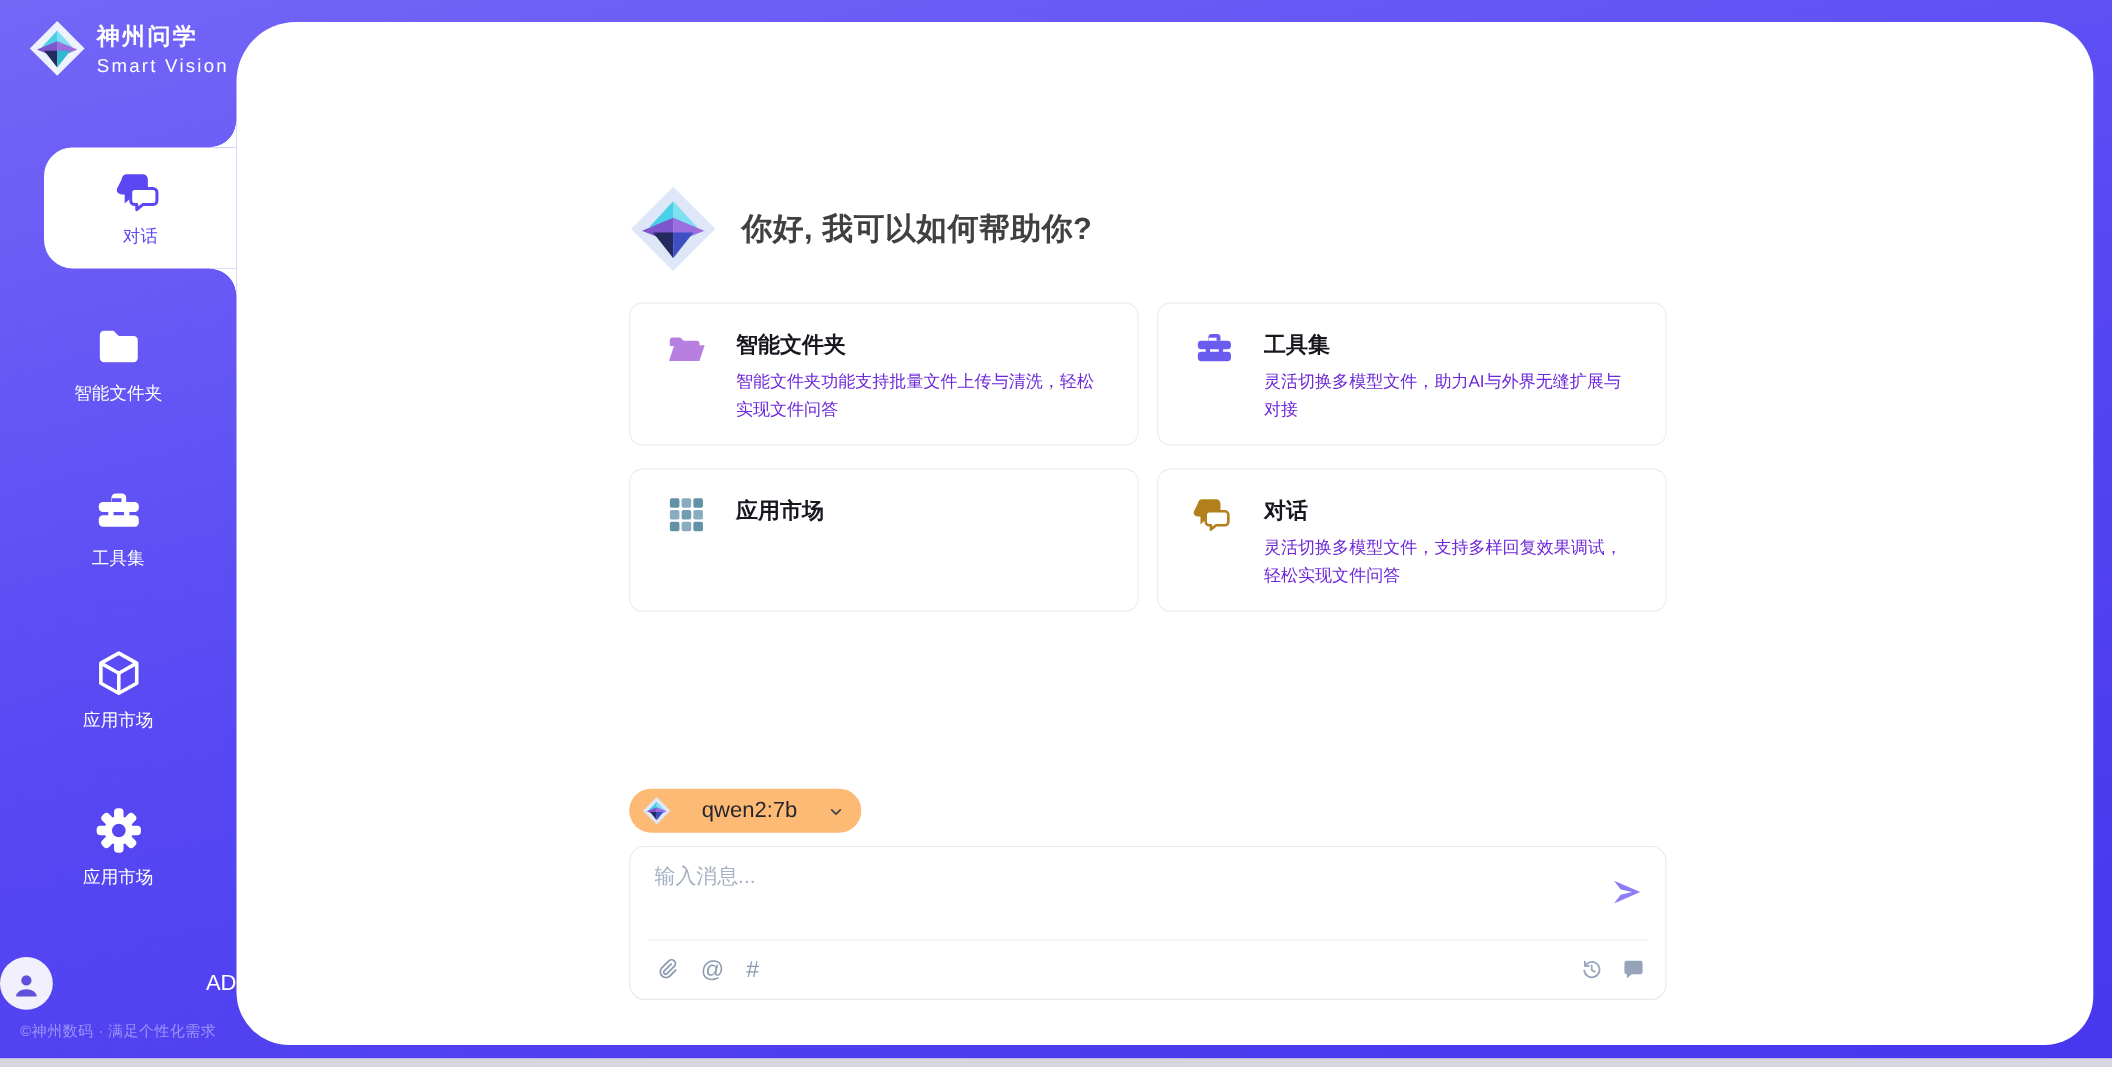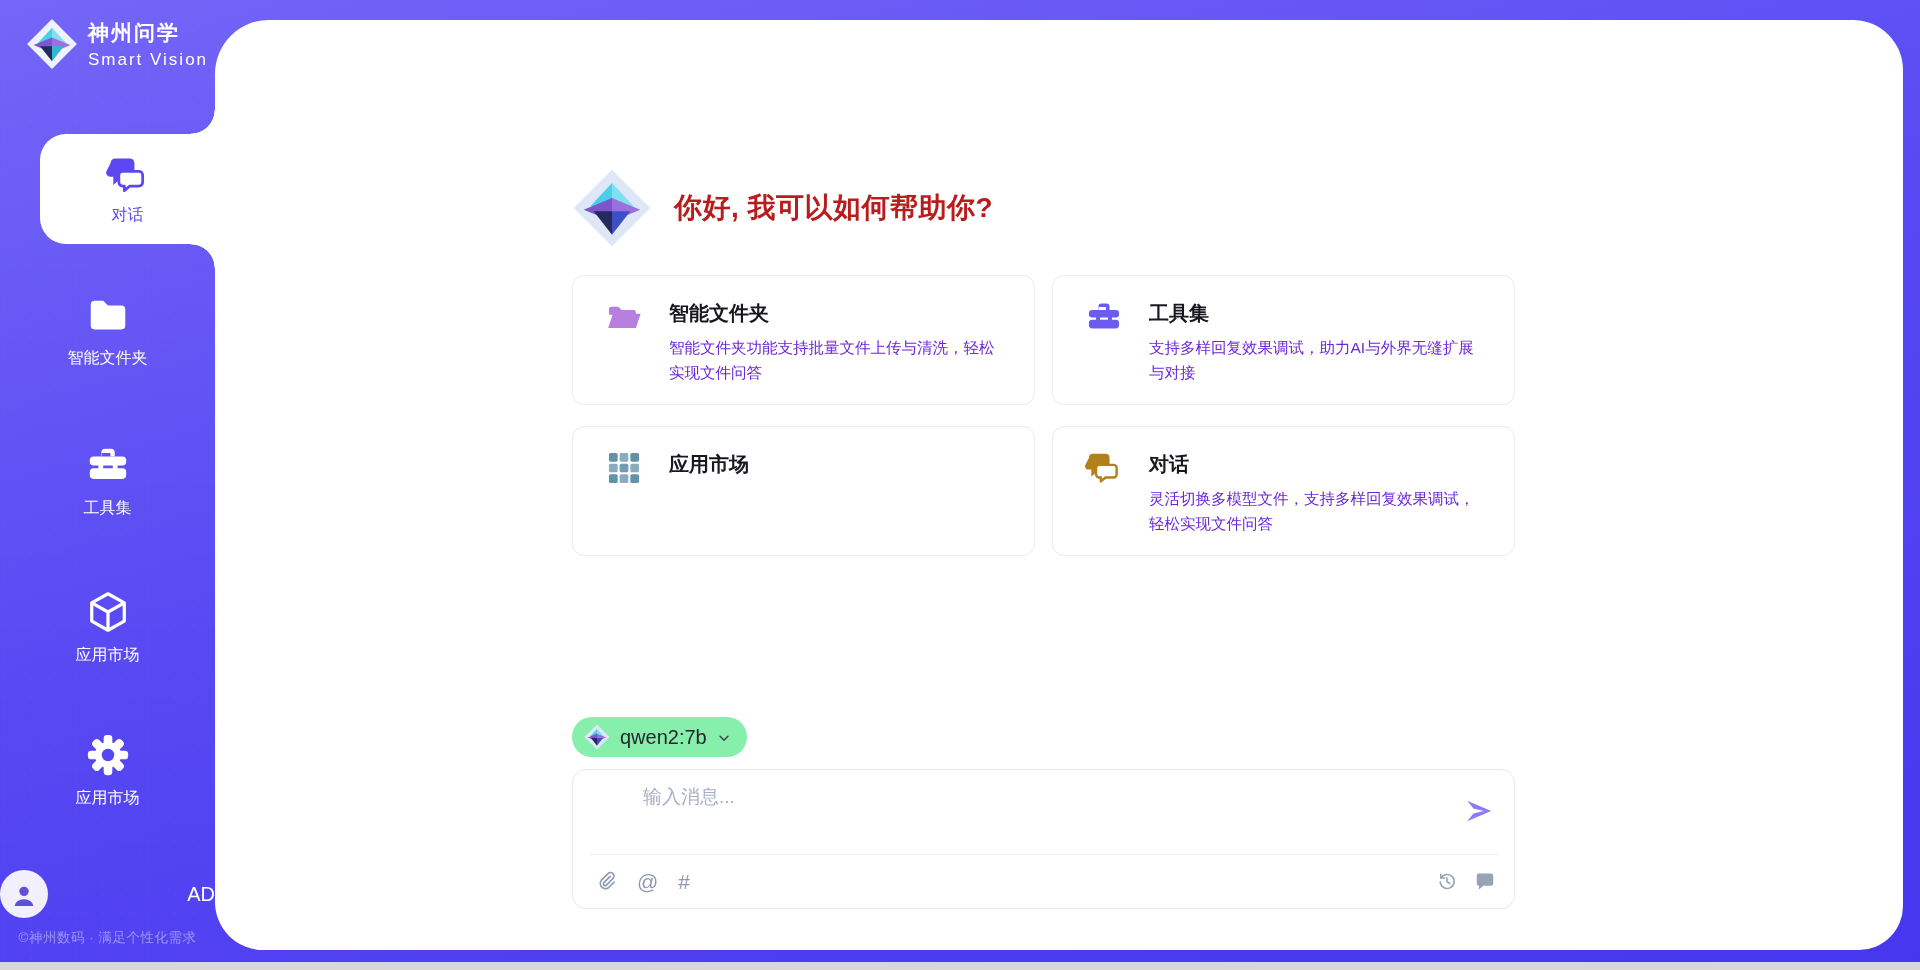--- a/index.html
+++ b/index.html
@@ -65,55 +65,55 @@
   .avatar .person-ic { width:28px; height:28px; color:#5e50da; margin-top:4px; }
   .user-name { color:#fff; font-size:20px; }
   .sidebar-footer {
     position:absolute; top:929px; left:0; width:215px; text-align:center;
     color:rgba(255,255,255,.42); font-size:13.5px; letter-spacing:.5px;
   }
 
   
   .hero { position:absolute; left:357px; top:148px; display:flex; align-items:center; gap:22px; }
   .hero-logo { width:80px; height:80px; }
-  .hero-title { font-size:28px; font-weight:700; color:#b91c1c; letter-spacing:.5px; }
+  .hero-title { font-size:28px; font-weight:700; color:#404040; letter-spacing:.5px; }
 
   .cards {
     position:absolute; left:357px; top:255px; width:943px;
     display:grid; grid-template-columns:463px 463px; column-gap:17px; row-gap:21px;
   }
   .card {
     height:130px; background:#fff; border:1px solid #ececf1; border-radius:12px;
     padding:24px 26px 0 32px; display:flex; gap:26px; cursor:pointer;
   }
   .card-icon { width:38px; height:38px; flex:0 0 38px; margin-top:-2px; }
   .card-icon.c-folder  { color:#b77fe0; }
   .card-icon.c-toolbox { color:#6b5cf0; }
   .card-icon.c-grid    { color:#6292a8; }
   .card-icon.c-chat    { color:#b2801a; }
   .card-title { font-size:20px; font-weight:700; color:#17171f; }
   .card-desc  { margin-top:9px; font-size:15.5px; line-height:1.6; color:#6d28d9; }
 
   .model-pill {
     position:absolute; left:357px; top:697px; height:40px;
-    display:inline-flex; align-items:center; gap:10px;
-    background:#86efac; border-radius:20px; padding:0 16px 0 12px; cursor:pointer;
+    display:inline-flex; align-items:center; gap:28px;
+    background:#fdba74; border-radius:20px; padding:0 16px 0 12px; cursor:pointer;
   }
   .pill-logo { width:26px; height:26px; }
   .pill-label { font-size:20px; color:#25252d; }
   .pill-chevron { width:14px; height:14px; color:#43434d; margin-top:2px; }
 
   .composer {
     position:absolute; left:357px; top:749px; width:943px; height:140px;
     background:#fff; border:1.5px solid #e7e9f1; border-radius:14px;
   }
   .composer textarea {
     position:absolute; left:22px; top:14px; right:64px; height:58px;
     border:none; outline:none; resize:none; background:transparent;
-    font-family:inherit; font-size:19px; color:#333;margin-left:48px;
+    font-family:inherit; font-size:19px; color:#333;
   }
   .composer textarea::placeholder { color:#a6b0c3; }
   .send-btn { position:absolute; right:20px; top:26px; width:30px; height:30px; color:#8d7cf8; cursor:pointer; }
   .composer-divider { position:absolute; left:16px; right:16px; top:84px; border-top:1px solid #edeff5; }
   .tools-left {
     position:absolute; left:22px; top:84px; bottom:0;
     display:flex; align-items:center; gap:20px; color:#8e9ab0;
   }
   .tools-right {
     position:absolute; right:18px; top:84px; bottom:0;
@@ -263,21 +263,21 @@
         <svg viewBox="0 0 48 48" fill="currentColor">
           <path d="M17 15 v-4 a4 4 0 0 1 4-4 h6 a4 4 0 0 1 4 4 v4 h-4.5 v-3.5 h-9 v3.5 z"></path>
           <rect x="5" y="15" width="38" height="9.5" rx="4"></rect>
           <rect x="5" y="27.5" width="38" height="11" rx="4"></rect>
           <rect x="14" y="21" width="5" height="10" rx="2"></rect>
           <rect x="29" y="21" width="5" height="10" rx="2"></rect>
         </svg>
       </div>
       <div class="card-body">
         <div class="card-title">工具集</div>
-        <div class="card-desc">支持多样回复效果调试，助力AI与外界无缝扩展与对接</div>
+        <div class="card-desc">灵活切换多模型文件，助力AI与外界无缝扩展与对接</div>
       </div>
     </div>
 
     <div class="card">
       <div class="card-icon c-grid">
         <svg viewBox="0 0 48 48" fill="currentColor">
           <rect x="5" y="5" width="11" height="11" rx="2"></rect>
           <rect x="18.5" y="5" width="11" height="11" rx="2" opacity=".75"></rect>
           <rect x="32" y="5" width="11" height="11" rx="2"></rect>
           <rect x="5" y="18.5" width="11" height="11" rx="2" opacity=".75"></rect>

